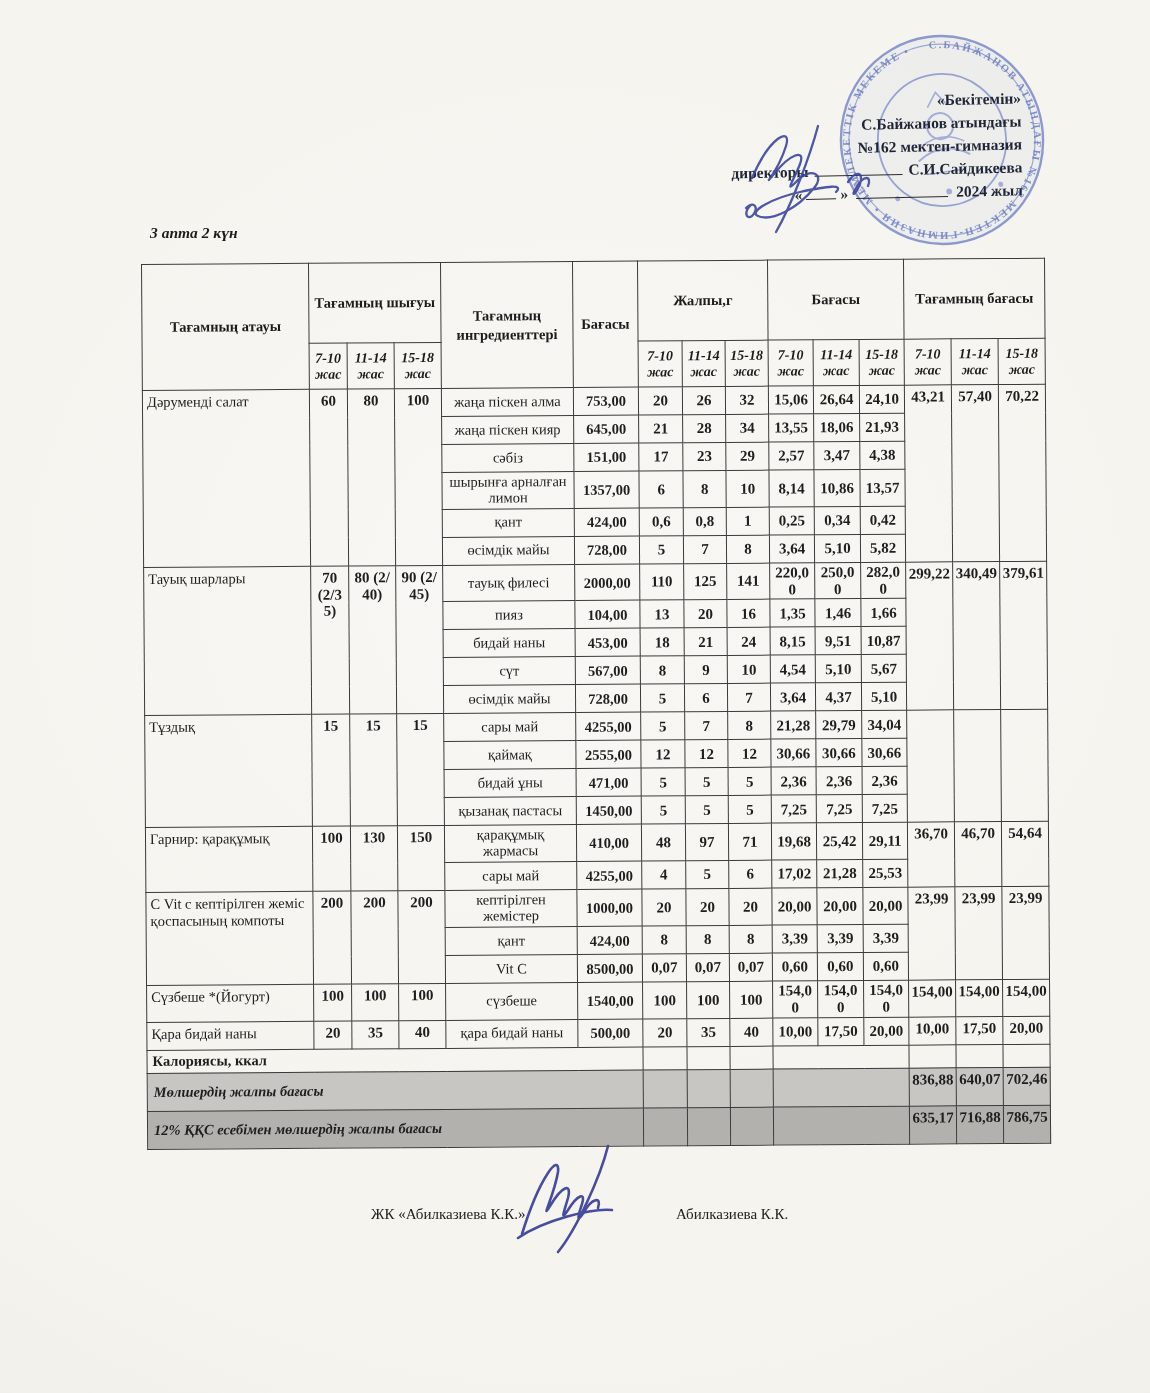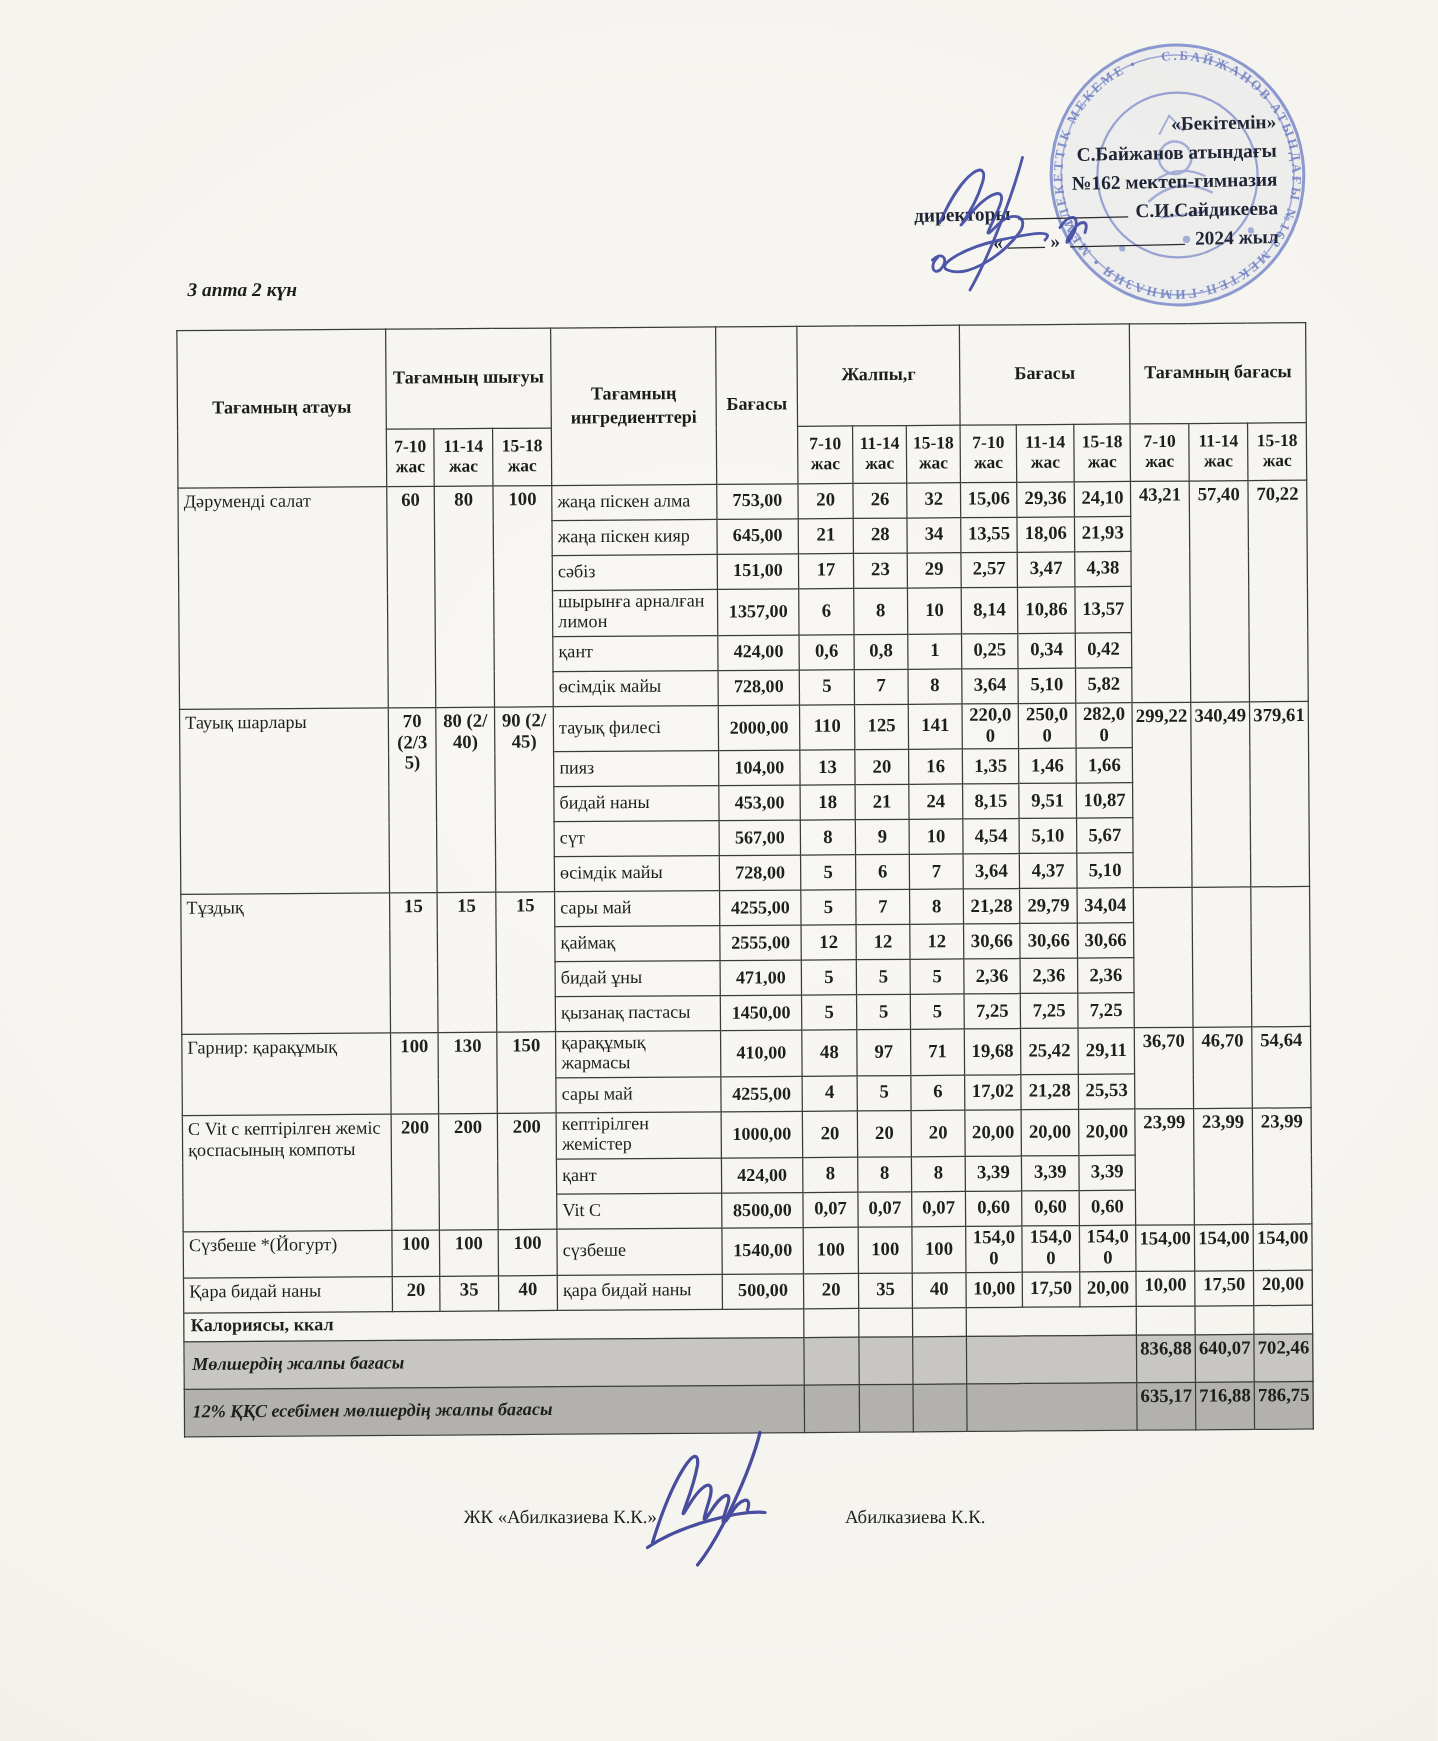--- a/index.html
+++ b/index.html
@@ -28,24 +28,24 @@
   .sig-top-svg{position:absolute;left:738px;top:120px;width:210px;height:120px;pointer-events:none;}
   
   .week-label{position:absolute;left:150px;top:224px;font-weight:700;font-size:15.5px;color:#1c1c1c;font-style:italic;}
   
   .table-wrap{position:absolute;left:141px;top:264px;width:905px;transform:rotate(-0.4deg);transform-origin:0 0;}
   table{border-collapse:collapse;table-layout:fixed;width:903px;background:transparent;}
   th,td{border:1px solid #3b3b3b;padding:1px 2px;vertical-align:middle;}
   thead th{font-weight:700;font-size:14.5px;line-height:1.25;padding:2px 3px;color:#1c1c1c;}
   thead tr.group-row{height:80px;}
   thead tr.age-row{height:46px;}
-  thead th.age{font-size:14px;line-height:1.1;}
+  thead th.age{font-size:14px;line-height:1.1;font-style:italic;}
   #menu-body tr{height:28px;}
   td.dish{font-size:14.5px;text-align:left;vertical-align:top;padding:3px 4px;line-height:1.15;}
-  td.ing{font-size:14.5px;text-align:left;padding:2px 4px;line-height:1.1;}
+  td.ing{font-size:14.5px;text-align:center;padding:2px 4px;line-height:1.1;}
   td.num{font-size:15px;font-weight:700;text-align:center;word-break:break-all;line-height:1.12;}
   td.top{vertical-align:top;padding-top:3px;}
   td.price{font-size:14.5px;}
   .lbl-bold{font-weight:700;font-size:14.5px;text-align:left;padding-left:5px;}
   .lbl-it{font-weight:700;font-style:italic;font-size:14.5px;text-align:left;padding-left:6px;}
   tr.cal-row{height:23px;}
   tr.shade1{height:38px;} tr.shade1 td{background:#c7c6c2;}
   tr.shade2{height:38px;} tr.shade2 td{background:#b2b1ad;}
   
   .foot-company{position:absolute;left:345px;top:1206px;font-size:15px;color:#222;margin-left:26px;}
@@ -147,21 +147,21 @@
             <td rowspan="6" class="dish">Дәруменді салат</td>
             <td rowspan="6" class="num top">60</td>
             <td rowspan="6" class="num top">80</td>
             <td rowspan="6" class="num top">100</td>
             <td class="ing">жаңа піскен алма</td>
             <td class="num price">753,00</td>
             <td class="num">20</td>
             <td class="num">26</td>
             <td class="num">32</td>
             <td class="num">15,06</td>
-            <td class="num">29,36</td>
+            <td class="num">26,64</td>
             <td class="num">24,10</td>
             <td rowspan="6" class="num top">43,21</td>
             <td rowspan="6" class="num top">57,40</td>
             <td rowspan="6" class="num top">70,22</td>
           </tr>
           <tr>
             <td class="ing">жаңа піскен кияр</td>
             <td class="num price">645,00</td>
             <td class="num">21</td>
             <td class="num">28</td>

